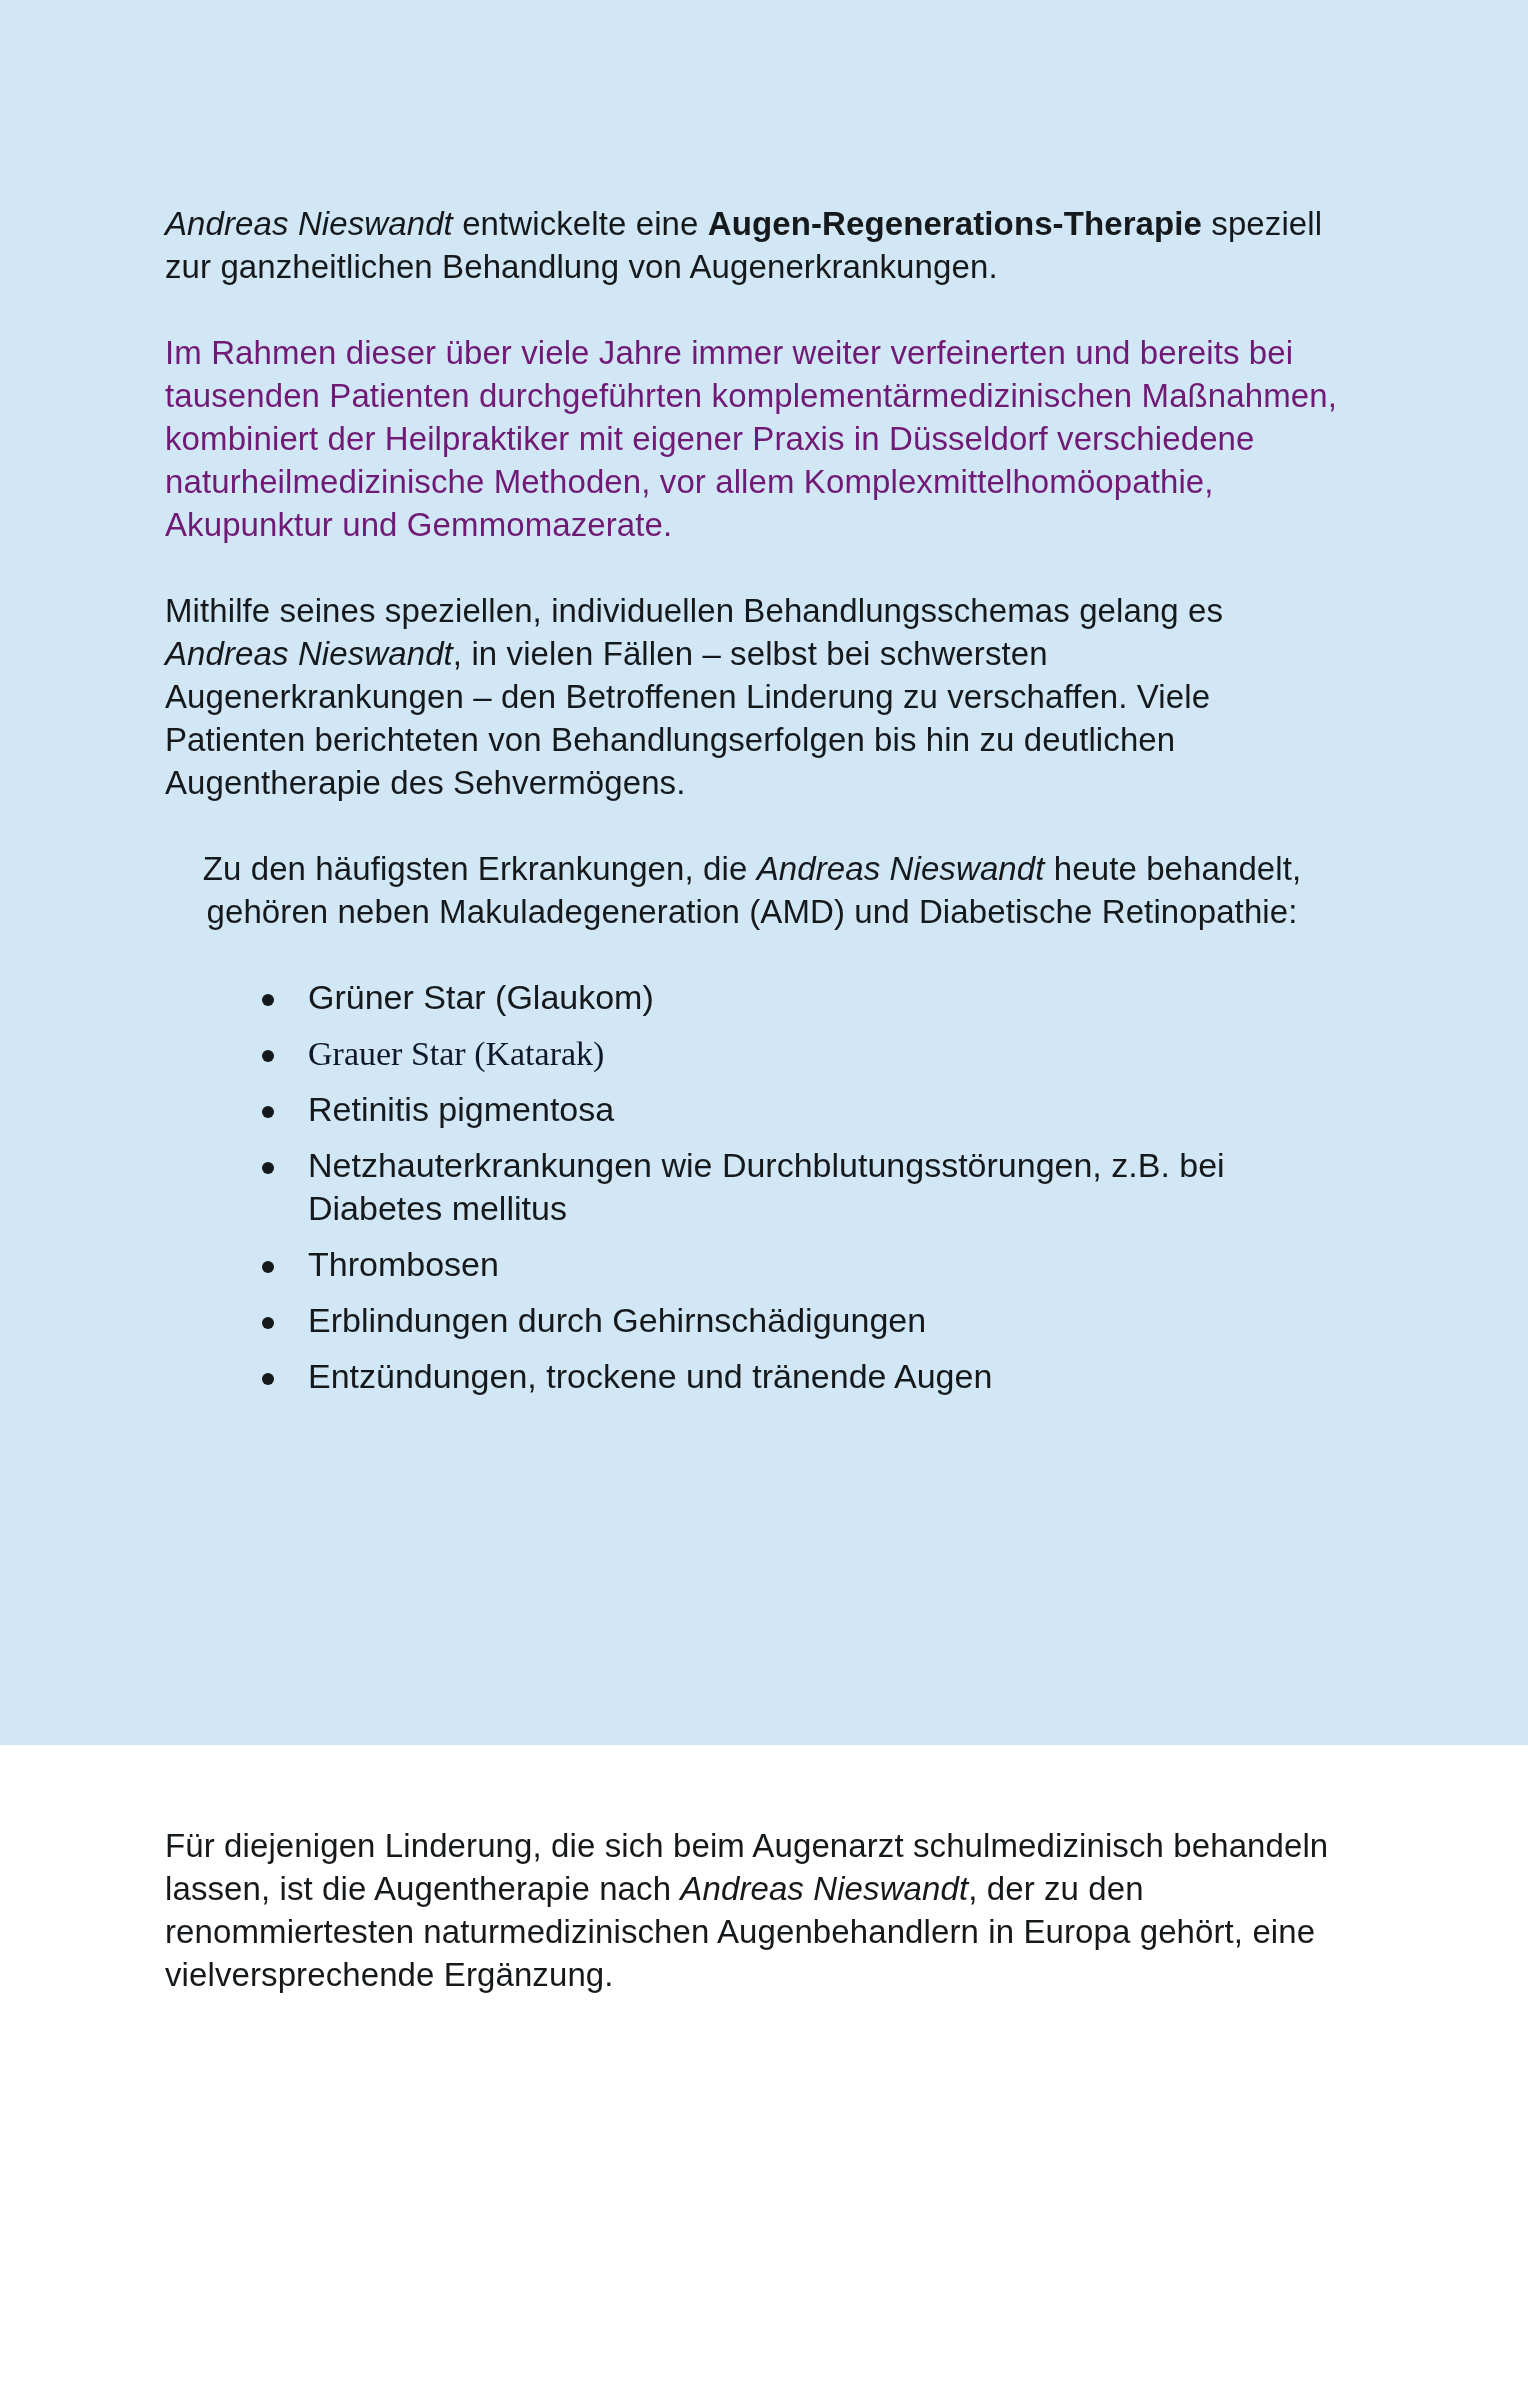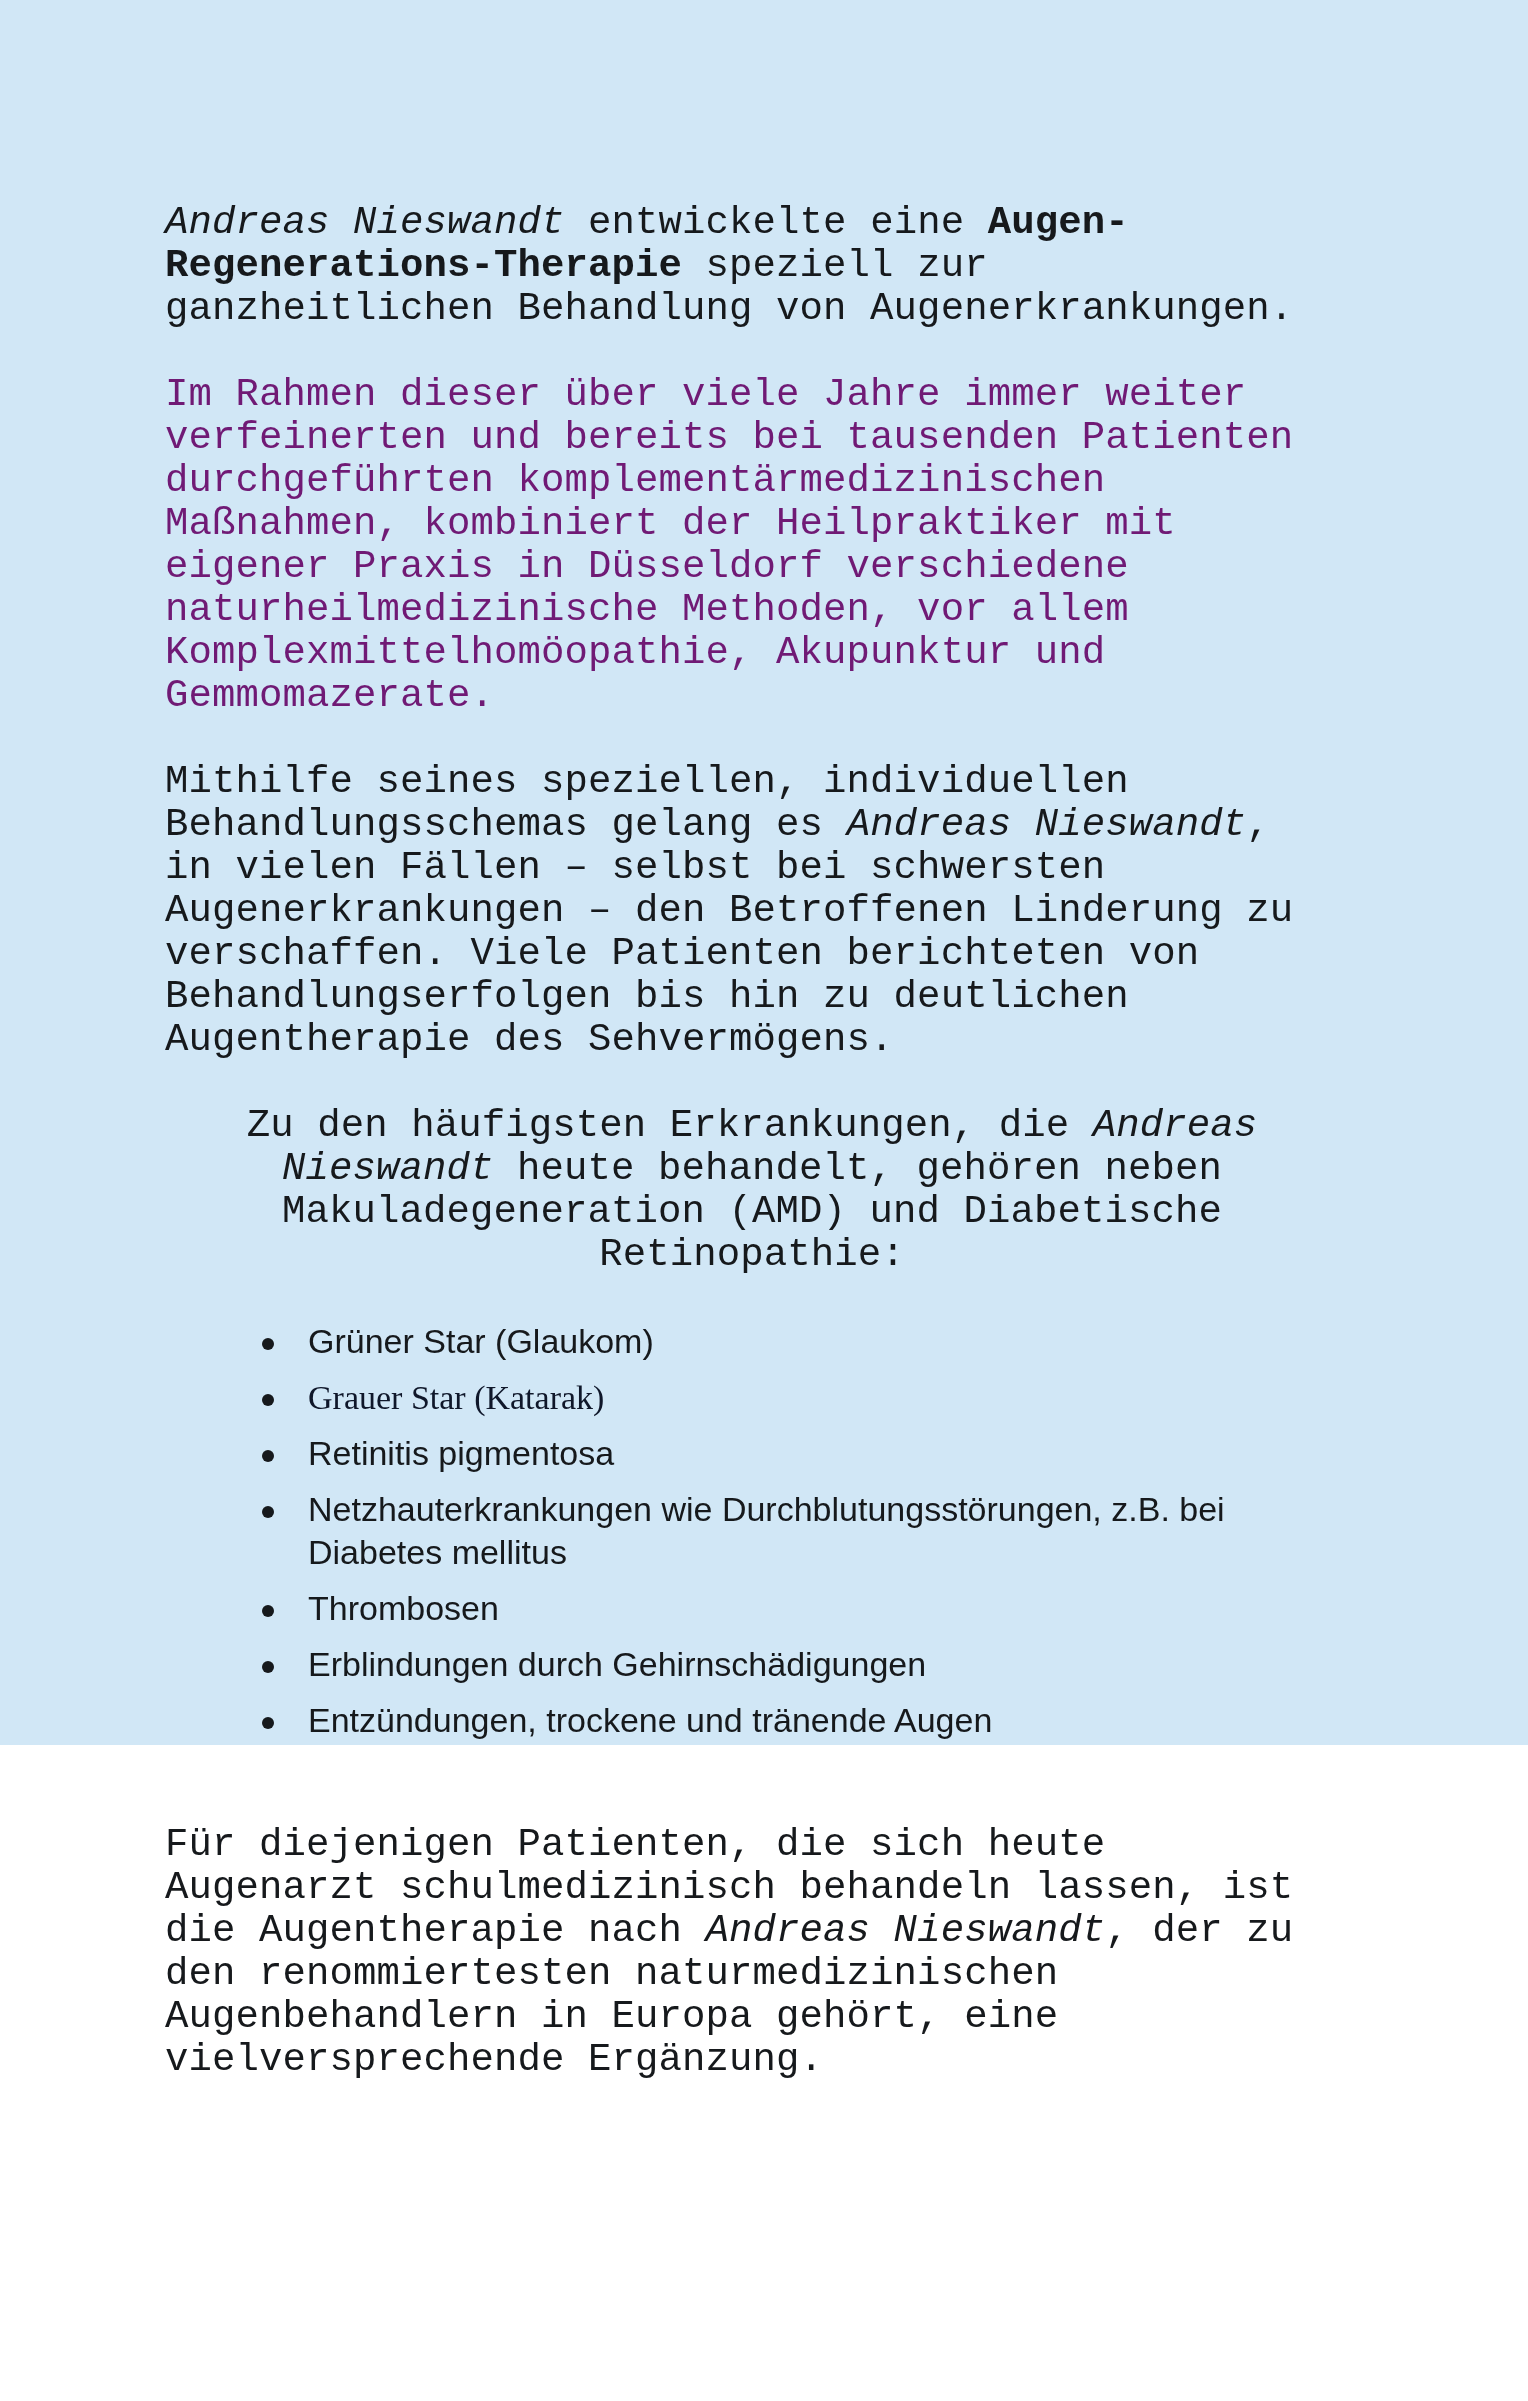--- a/index.html
+++ b/index.html
@@ -48,27 +48,26 @@
     position: absolute;
     left: 165px;
     width: 1202px;
   }
 
   .content-top { top: 202px; }
   .content-bottom { top: 79px; }
 
   p.para {
     margin: 0 0 43px 0;
-    font-size: 39px;
+    font-size: 33px;
     line-height: 43px;
     color: #16191c;
     letter-spacing: 0.1px;
     font-weight: 400;
     max-width: 1174px;
-    font-family: Liberation Mono, monospace;
   }
   p.para:last-child { margin-bottom: 0; }
 
   .i  { font-style: italic; }
   .b  { font-weight: 700; }
 
   
   ul.bullets {
     list-style: none;
     margin: 33px 0 0 0;
@@ -128,19 +127,19 @@
         <li style="color: rgb(22, 25, 28);"><span class="dot" style="background: rgb(22, 25, 28);"></span><span>Erblindungen durch Gehirnschädigungen</span></li>
         <li style="color: rgb(22, 25, 28);"><span class="dot" style="background: rgb(22, 25, 28);"></span><span>Entzündungen, trockene und tränende Augen</span></li>
       </ul>
 
     </div>
   </section>
 
   <section class="panel-plain" style="background: rgb(255, 255, 255);">
     <div class="content content-bottom">
       <p class="para" style="color: rgb(22, 25, 28);">
-        <span>Für diejenigen Patienten, die sich heute Augenarzt schulmedizinisch behandeln lassen, ist die Augentherapie nach </span><span class="i">Andreas Nieswandt</span><span>, der zu den renommiertesten naturmedizinischen Augenbehandlern in Europa gehört, eine vielversprechende Ergänzung.</span>
+        <span>Für diejenigen Linderung, die sich beim Augenarzt schulmedizinisch behandeln lassen, ist die Augentherapie nach </span><span class="i">Andreas Nieswandt</span><span>, der zu den renommiertesten naturmedizinischen Augenbehandlern in Europa gehört, eine vielversprechende Ergänzung.</span>
       </p>
     </div>
   </section>
 
 </div>
 
 
 </body></html>

